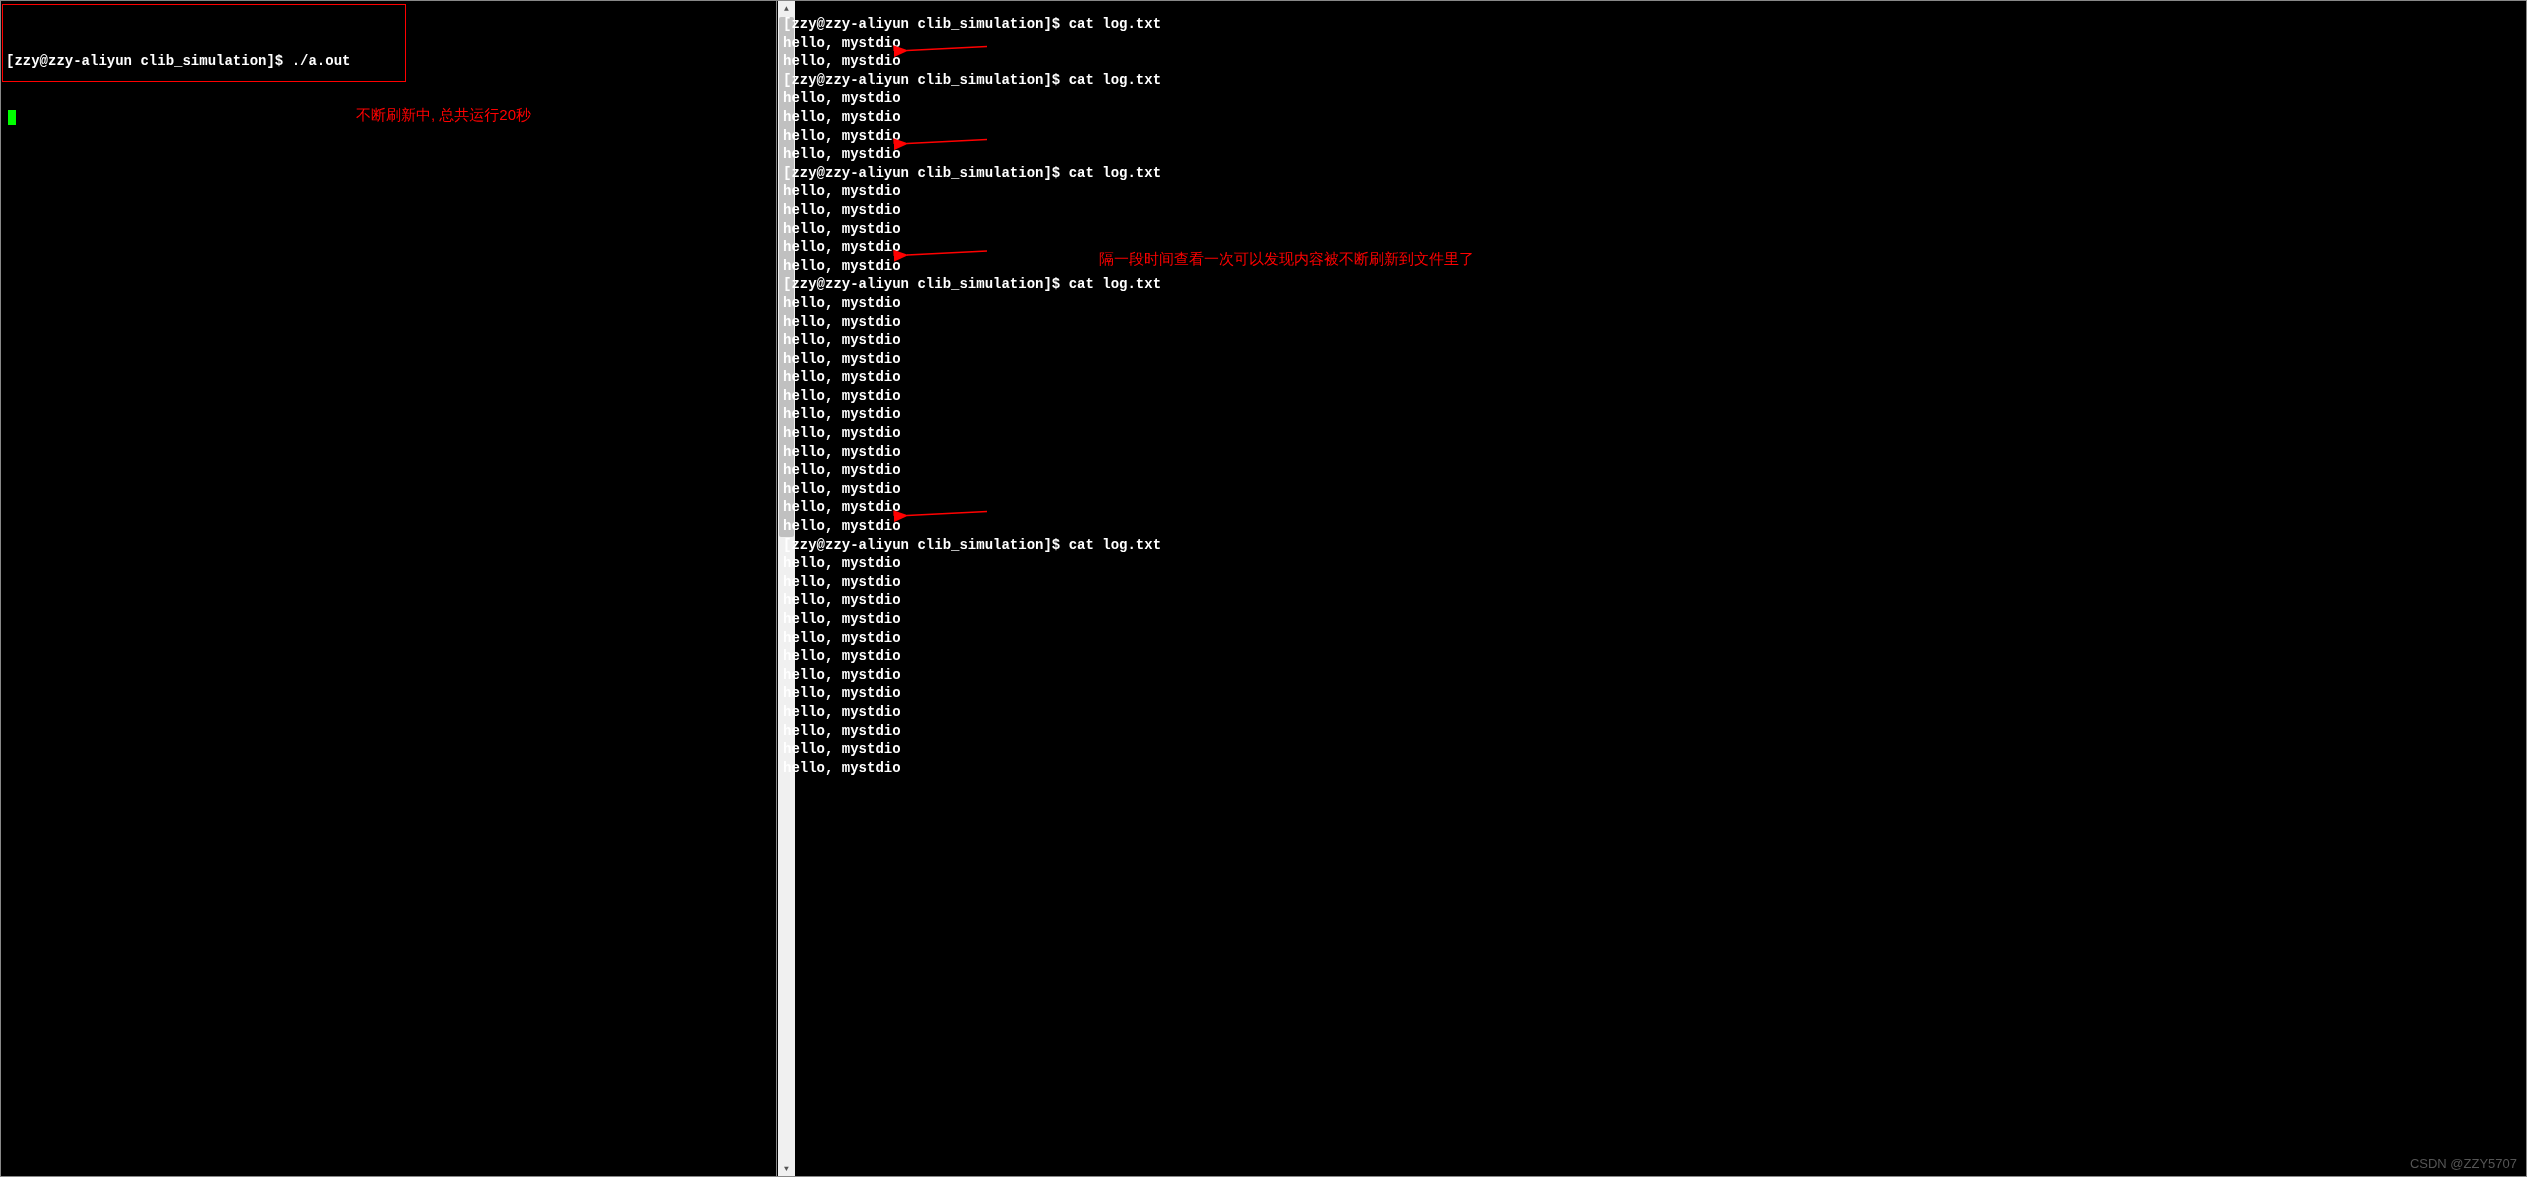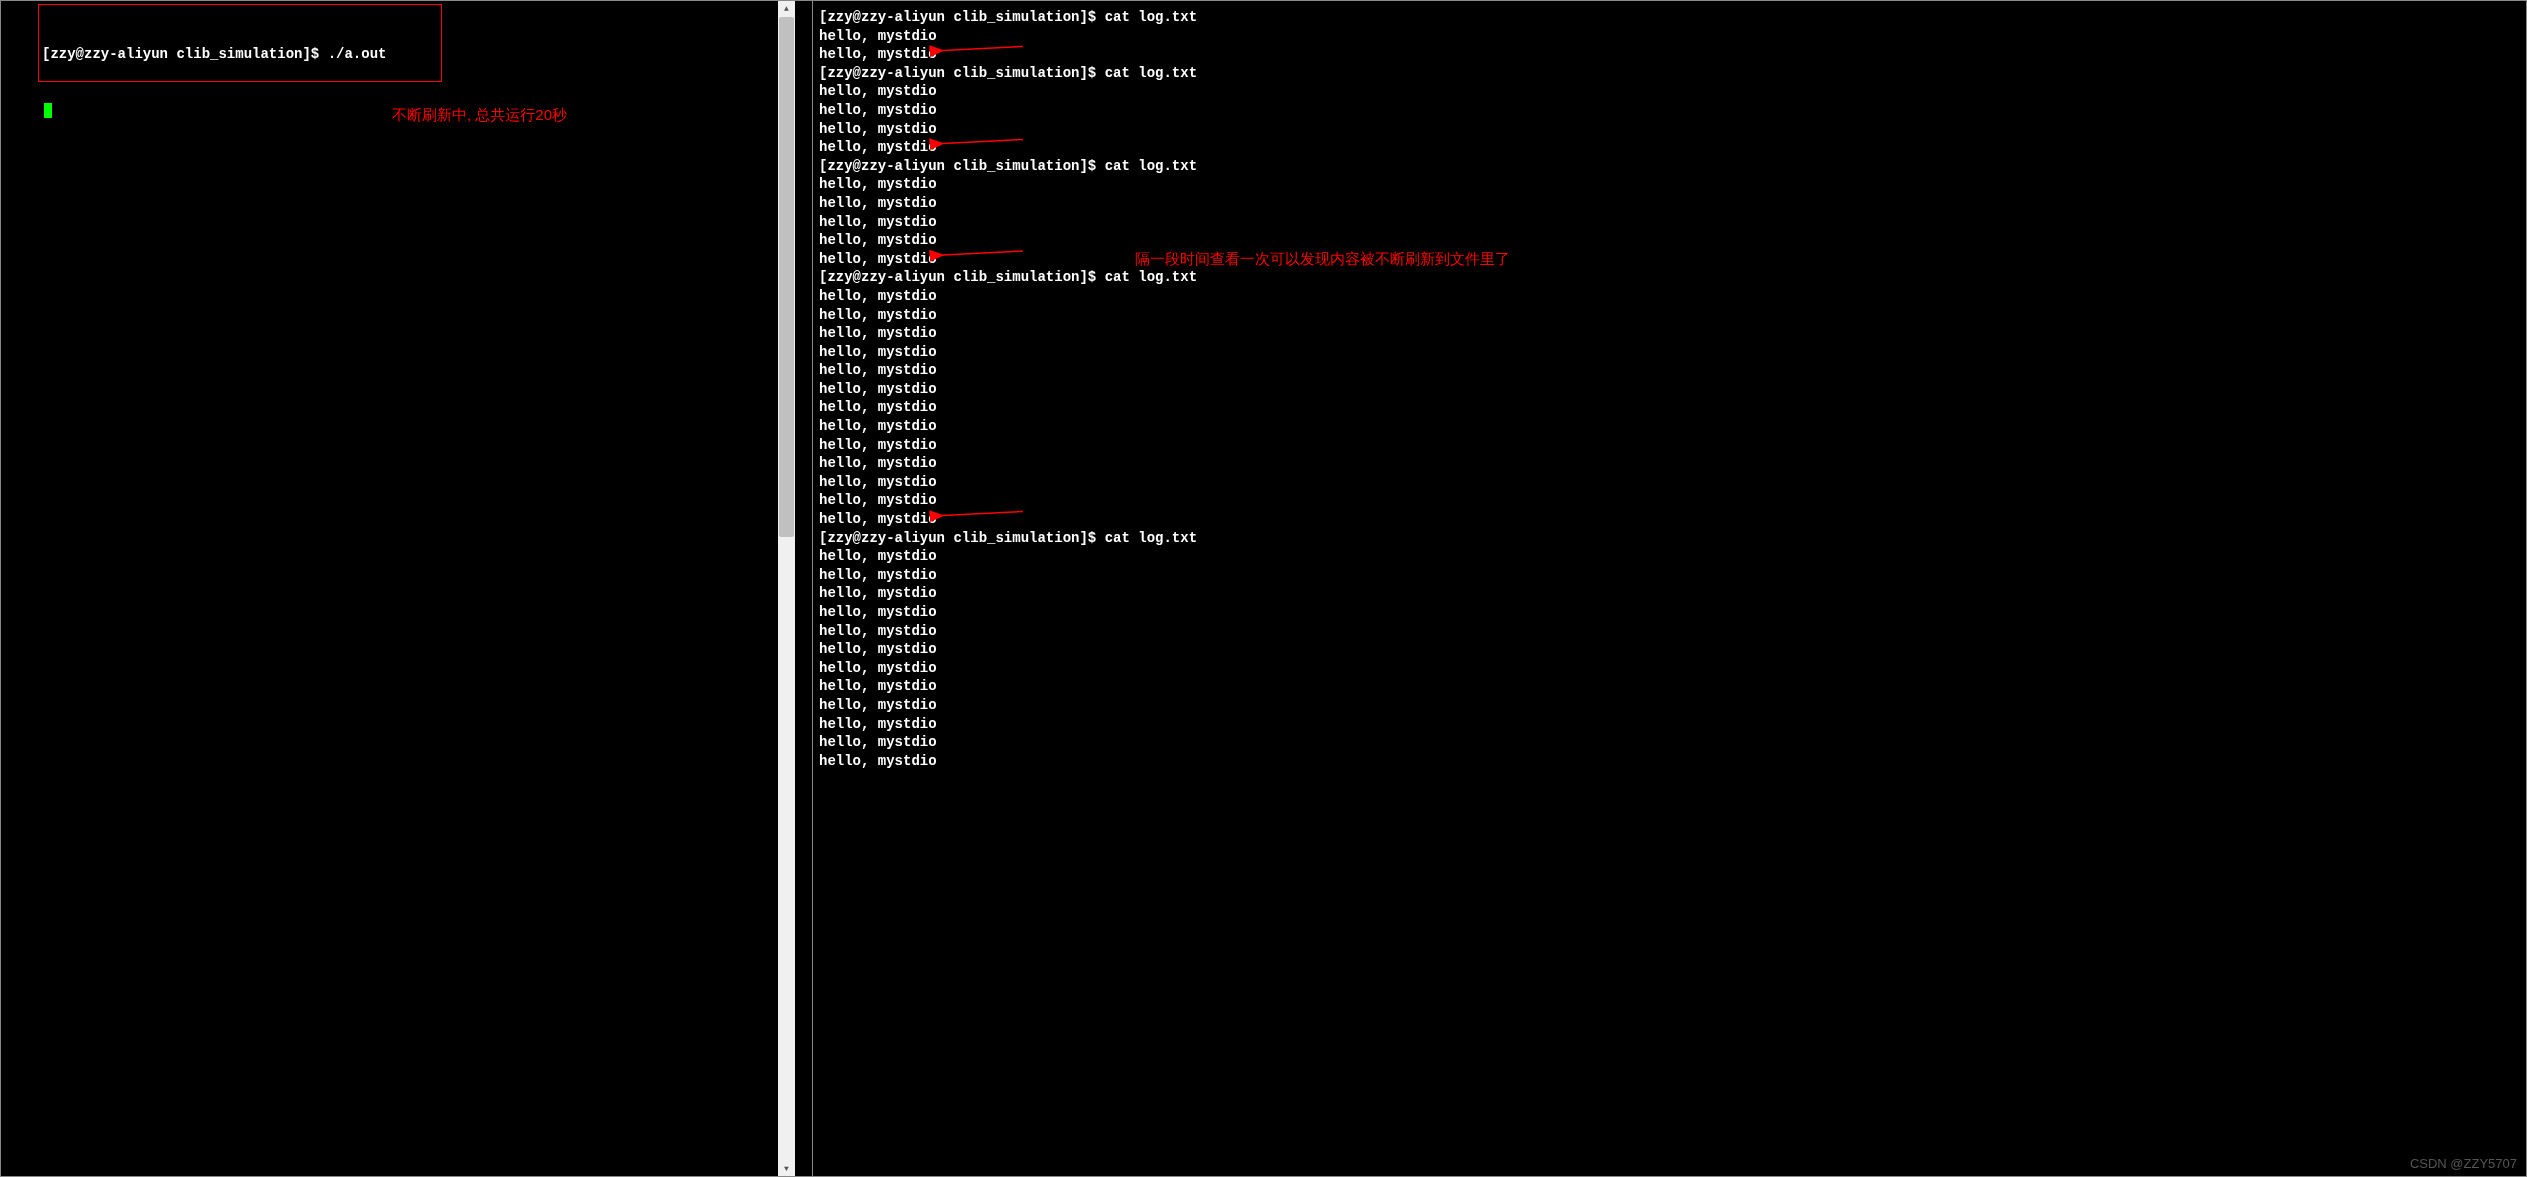--- a/index.html
+++ b/index.html
@@ -21,21 +21,20 @@
       pointer-events: none;
     }
     .pane {
       height: 100%;
       position: relative;
       overflow: hidden;
     }
     .pane-left {
       width: 777px;
       border-right: 1px solid #888;
-      margin-left: 36px;
     }
     .pane-right {
       flex: 1;
       position: relative;
     }
     .scrollbar {
       position: absolute;
       top: 0;
       width: 17px;
       height: 100%;
@@ -62,21 +61,21 @@
       background: #f0f0f0;
       display: flex;
       align-items: center;
       justify-content: center;
       font-size: 8px;
       color: #555;
     }
     .scrollbar-btn.top { top: 0; }
     .scrollbar-btn.bottom { bottom: 0; }
     .terminal-content {
-      padding: 8px 6px;
+      padding: 15px 6px;
       line-height: 18.6px;
       white-space: pre;
       font-weight: bold;
     }
     .terminal-content .line { display: block; height: 18.6px; }
     .cursor {
       display: inline-block;
       width: 8px;
       height: 15px;
       background: #00ff00;

